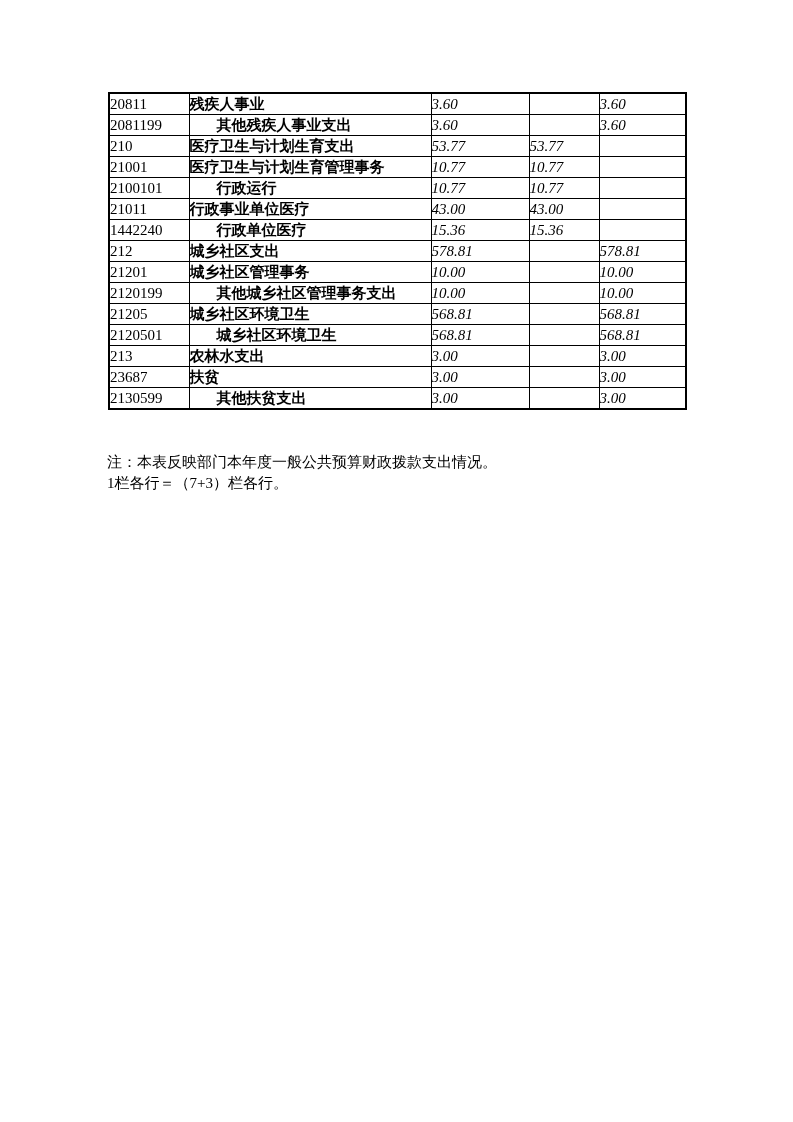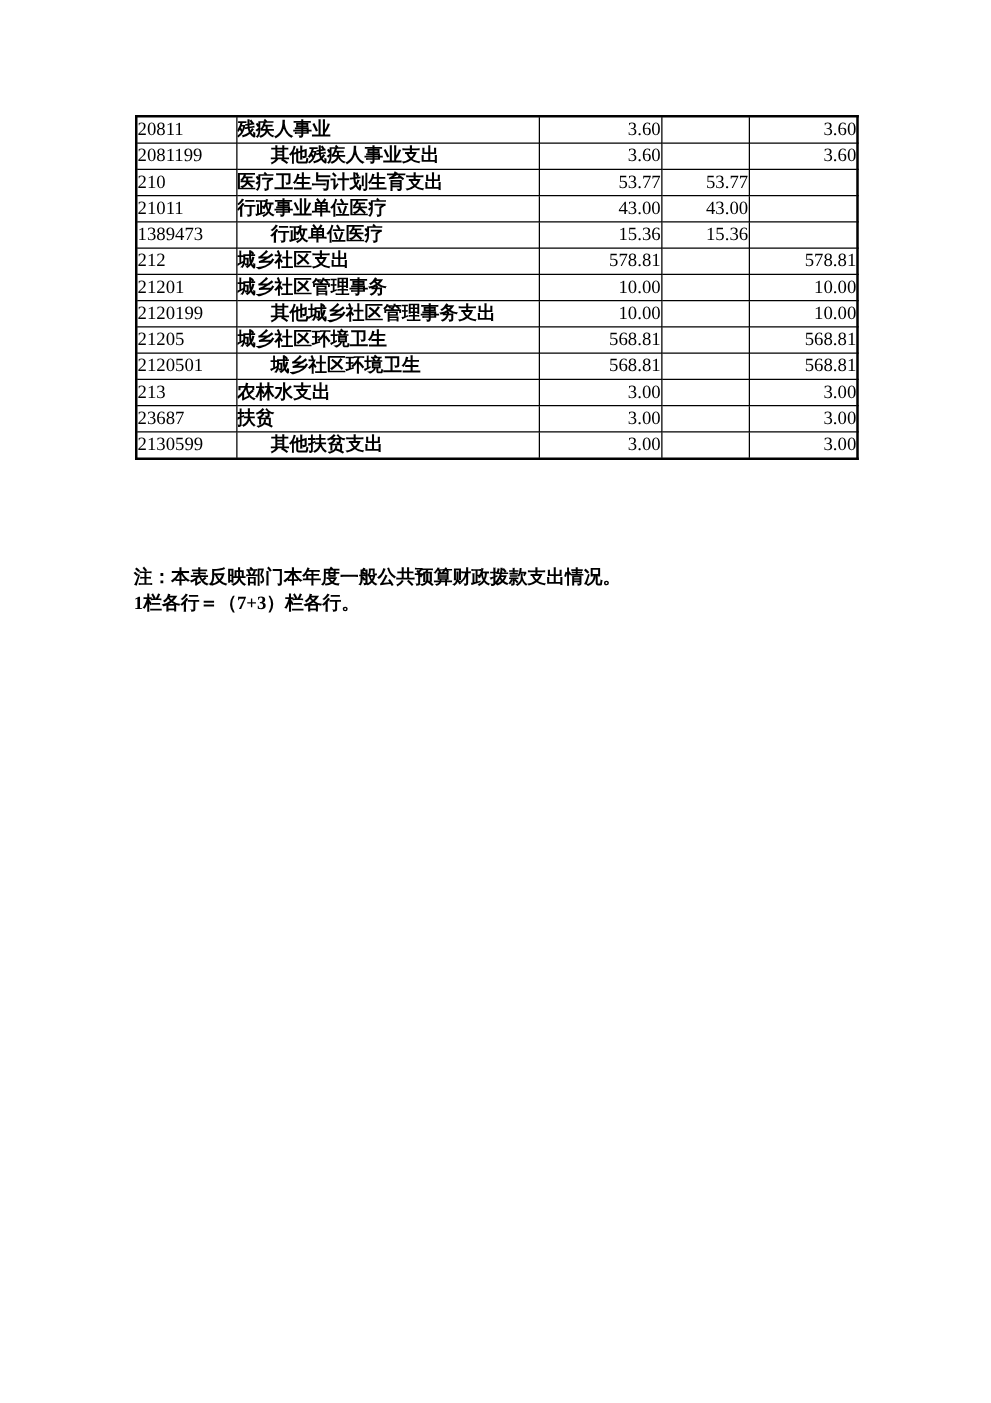--- a/index.html
+++ b/index.html
@@ -31,29 +31,28 @@
     font-size: 15px;
     line-height: 20px;
     padding: 0;
     white-space: nowrap;
     overflow: hidden;
     vertical-align: middle;
   }
   td.col-code { padding-left: 8px; }
   td.col-name { padding-left: 12px; font-weight: bold; }
   td.col-name.indent { padding-left: 27px; }
-  td.col-num  { text-align: right; padding-right: 8px; }
+  td.col-num  { padding-right: 8px; font-style: italic; }
   .notes {
     position: absolute;
     left: 107px;
     top: 452px;
     font-size: 15px;
     line-height: 21px;
     white-space: nowrap;
-    font-weight: bold;
   }
   .note-line { margin: 0; padding: 0; }
 </style>
 </head>
 <body>
 
 <div class="page">
 
   <table class="budget">
     <colgroup>
@@ -79,28 +78,42 @@
           <td class="col-num">3.60</td>
         </tr>
         <tr>
           <td class="col-code">210</td>
           <td class="col-name">医疗卫生与计划生育支出</td>
           <td class="col-num">53.77</td>
           <td class="col-num">53.77</td>
           <td class="col-num"></td>
         </tr>
         <tr>
+          <td class="col-code">21001</td>
+          <td class="col-name">医疗卫生与计划生育管理事务</td>
+          <td class="col-num">10.77</td>
+          <td class="col-num">10.77</td>
+          <td class="col-num"></td>
+        </tr>
+        <tr>
+          <td class="col-code">2100101</td>
+          <td class="col-name indent">行政运行</td>
+          <td class="col-num">10.77</td>
+          <td class="col-num">10.77</td>
+          <td class="col-num"></td>
+        </tr>
+        <tr>
           <td class="col-code">21011</td>
           <td class="col-name">行政事业单位医疗</td>
           <td class="col-num">43.00</td>
           <td class="col-num">43.00</td>
           <td class="col-num"></td>
         </tr>
         <tr>
-          <td class="col-code">1389473</td>
+          <td class="col-code">1442240</td>
           <td class="col-name indent">行政单位医疗</td>
           <td class="col-num">15.36</td>
           <td class="col-num">15.36</td>
           <td class="col-num"></td>
         </tr>
         <tr>
           <td class="col-code">212</td>
           <td class="col-name">城乡社区支出</td>
           <td class="col-num">578.81</td>
           <td class="col-num"></td>

